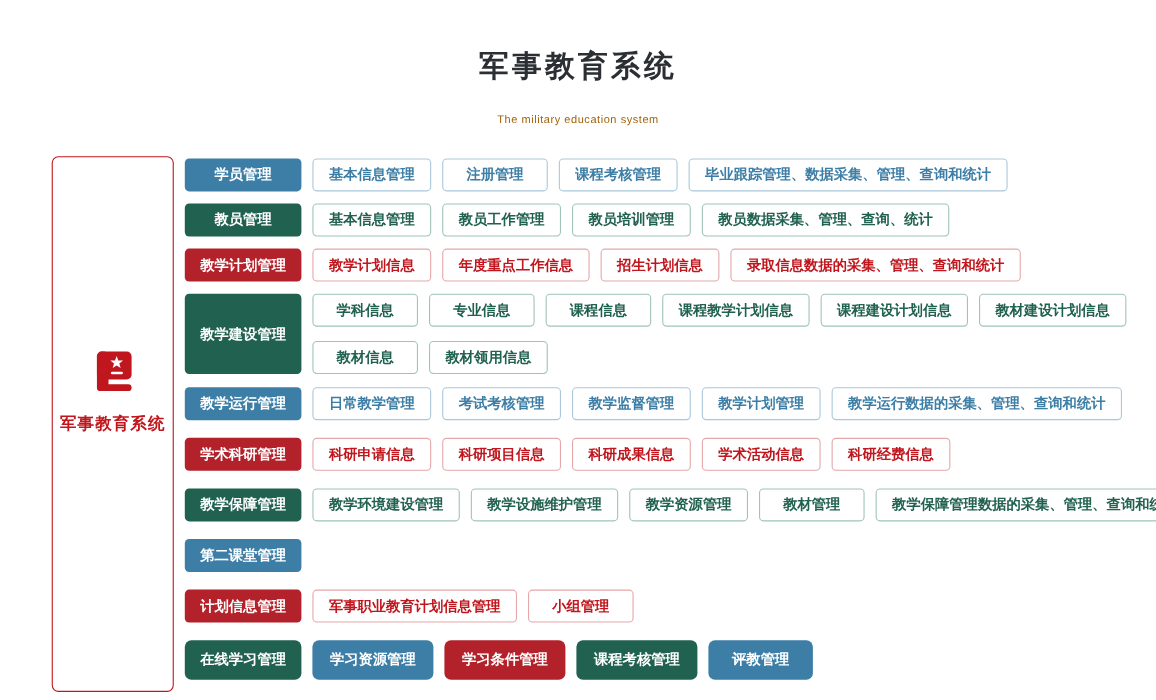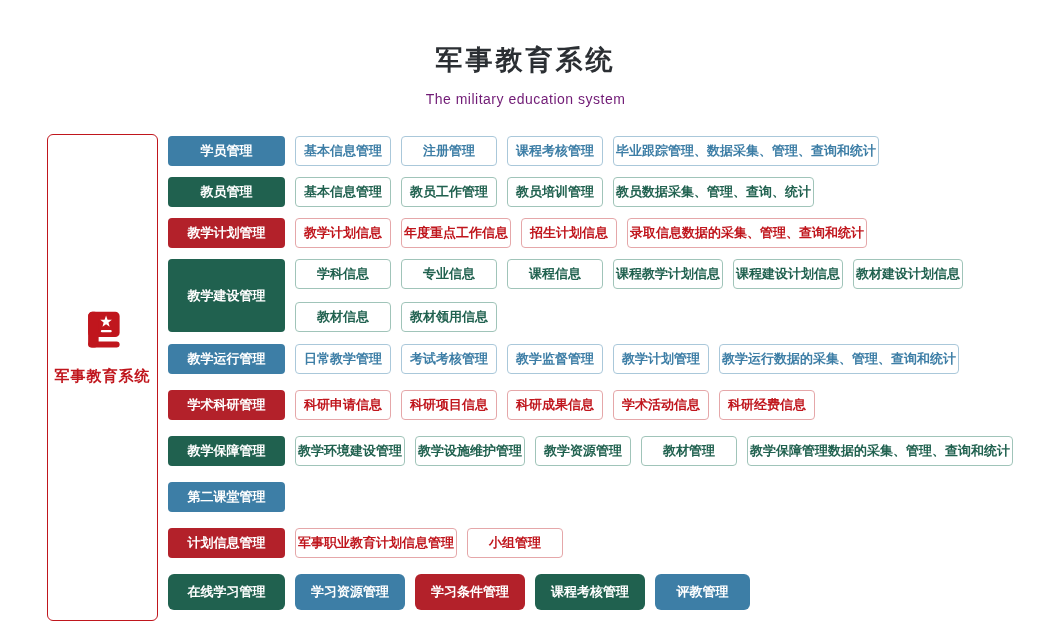--- a/index.html
+++ b/index.html
@@ -1,35 +1,35 @@
 <!DOCTYPE html>
 <html style="--blue: #3d7ea6; --blue_border: #aac8da; --green: #20614f; --green_border: #a0c4b9; --red: #c0161d; --red_fill: #b3212a; --red_border: #e5a7a9;"><head>
 <meta charset="utf-8">
 <style>
   * { margin:0; padding:0; box-sizing:border-box; }
   html,body { width:1051px; height:636px; background:#ffffff; overflow:hidden;
     font-family:"Liberation Sans", sans-serif; }
   .header { text-align:center; padding-top:42px; }
   .title { font-size:27px; font-weight:bold; color:#2b2f33; letter-spacing:3px; }
-  .subtitle { margin-top:13px; font-size:14px; color:#701a75; letter-spacing:.5px; }
+  .subtitle { margin-top:26px; font-size:10px; color:#a16207; letter-spacing:.5px; }
   .diagram { display:flex; align-items:stretch; margin:27px 0 0 47px; height:487px; }
   .root-box { width:111px; flex:none; border:1px solid var(--red); border-radius:6px;
     display:flex; flex-direction:column; align-items:center; justify-content:center;
     gap:12px; padding-bottom:60px; }
   .root-label { color:var(--red); font-size:15px; font-weight:bold; letter-spacing:1px; white-space:nowrap; }
   .rows { margin-left:10px; padding-top:2px; }
   .row { display:flex; align-items:stretch; }
   .row:nth-child(-n+3) { margin-bottom:11px; }
   .row:nth-child(4) { margin-bottom:12px; }
   .row:nth-child(n+5) { margin-bottom:16px; }
   .row:last-child { margin-bottom:0; }
   .btn { height:30px; border-radius:4px; font-size:13px; font-weight:bold;
-    display:flex; align-items:center; justify-content:center; padding:0 2px;
+    display:flex; align-items:center; justify-content:center; padding:0 14px;
     white-space:nowrap; cursor:default; }
-  .parent { width:117px; flex:none; padding:0 4px; height:auto; min-height:30px; }
+  .parent { width:106px; flex:none; padding:0 4px; height:auto; min-height:30px; }
   .filled { color:#fff; }
   .outline { background:#fff; min-width:96px; border:1px solid; }
   .c-blue.filled  { background:var(--blue); }
   .c-green.filled { background:var(--green); }
   .c-red.filled   { background:var(--red_fill); }
   .c-blue.outline  { color:var(--blue);  border-color:var(--blue_border); }
   .c-green.outline { color:var(--green); border-color:var(--green_border); }
   .c-red.outline   { color:var(--red);   border-color:var(--red_border); }
   .lines { display:flex; flex-direction:column; gap:13px; margin-left:10px; }
   .line { display:flex; gap:10px; }

